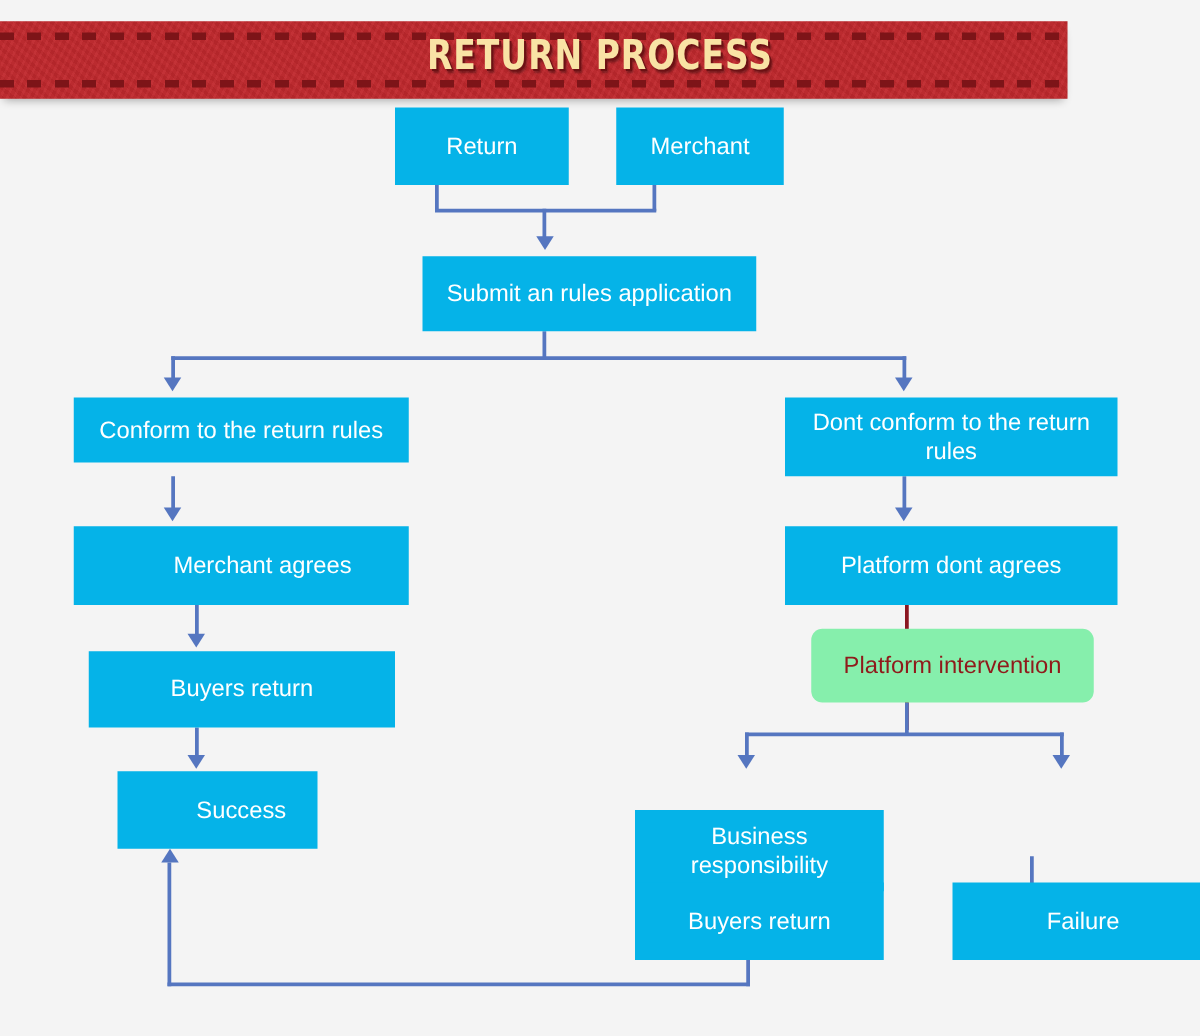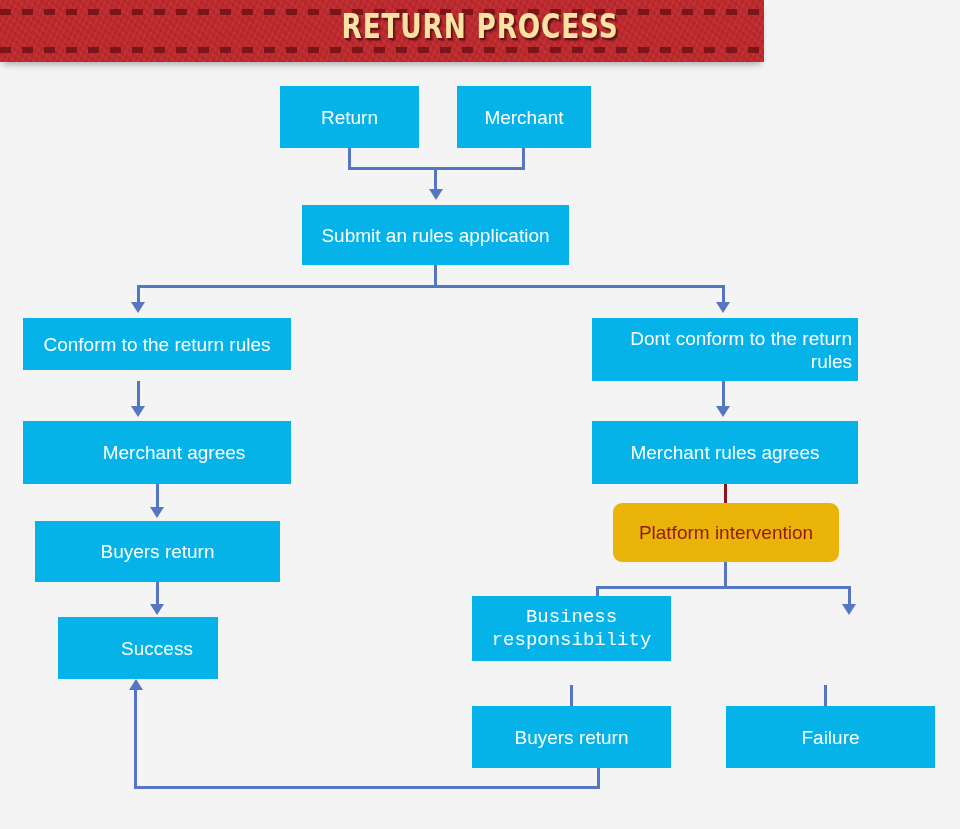--- a/index.html
+++ b/index.html
@@ -12,22 +12,22 @@
     width: 960px;
     height: 829px;
     background: #f4f4f4;
     overflow: hidden;
     font-family: "Liberation Sans", sans-serif;
   }
 
   
   #banner {
     position: absolute;
-    left: 0; top: 0;
-    width: 764px; height: 62px;
+    left: 0; top: 17px;
+    width: 854px; height: 62px;
     background: #c0282d;
     background-image:
       repeating-linear-gradient(115deg, rgba(255,255,255,0.028) 0px, rgba(255,255,255,0.028) 2px, rgba(0,0,0,0.03) 2px, rgba(0,0,0,0.03) 5px),
       repeating-linear-gradient(40deg, rgba(0,0,0,0.035) 0px, rgba(0,0,0,0.035) 3px, rgba(255,255,255,0.02) 3px, rgba(255,255,255,0.02) 6px);
     box-shadow: 0 5px 7px -3px rgba(0,0,0,0.33);
     overflow: hidden;
   }
   .dash-rule {
     position: absolute;
     left: 0;
@@ -64,23 +64,24 @@
     display: flex;
     align-items: center;
     justify-content: center;
     text-align: center;
     color: #ffffff;
     background: #05b3e8;
     font-size: 19px;
     line-height: 23px;
     z-index: 3;
     padding: 2px 6px;
+    margin-left: 36px;
   }
   .node.yellow {
-    background: #eab308;
+    background: #86efac;
     color: #8f1b1b;
     border-radius: 9px;
   }
 
   
   .line {
     position: absolute;
     background: #5576c0;
     z-index: 2;
   }
@@ -156,32 +157,32 @@
   <div class="arrow-up" style="left:129px; top:679px;"></div>
 
   <div class="node" style="left:280px; top:86px; width:139px; height:62px;">Return</div>
 
   <div class="node" style="left:457px; top:86px; width:134px; height:62px;">Merchant</div>
 
   <div class="node" style="left:302px; top:205px; width:267px; height:60px;">Submit an rules application</div>
 
   <div class="node" style="left:23px; top:318px; width:268px; height:52px;">Conform to the return rules</div>
 
-  <div class="node" style="left:592px; top:318px; width:266px; height:63px;text-align:right;">Dont conform to the return rules</div>
+  <div class="node" style="left:592px; top:318px; width:266px; height:63px;">Dont conform to the return rules</div>
 
   <div class="node" style="left:23px; top:421px; width:268px; height:63px;padding-left:40px;">Merchant agrees</div>
 
-  <div class="node" style="left:592px; top:421px; width:266px; height:63px;">Merchant rules agrees</div>
+  <div class="node" style="left:592px; top:421px; width:266px; height:63px;">Platform dont agrees</div>
 
   <div class="node" style="left:35px; top:521px; width:245px; height:61px;">Buyers return</div>
 
   <div class="node yellow" style="left:613px; top:503px; width:226px; height:59px;">Platform intervention</div>
 
   <div class="node" style="left:58px; top:617px; width:160px; height:62px;padding-left:44px;">Success</div>
 
-  <div class="node" style="left:472px; top:596px; width:199px; height:65px;font-family:Liberation Mono, monospace;">Business responsibility</div>
+  <div class="node" style="left:472px; top:648px; width:199px; height:65px;">Business responsibility</div>
 
 
   <div class="node" style="left:472px; top:706px; width:199px; height:62px;">Buyers return</div>
 
   <div class="node" style="left:726px; top:706px; width:209px; height:62px;">Failure</div>
 
 </div>
 
 </body></html>

